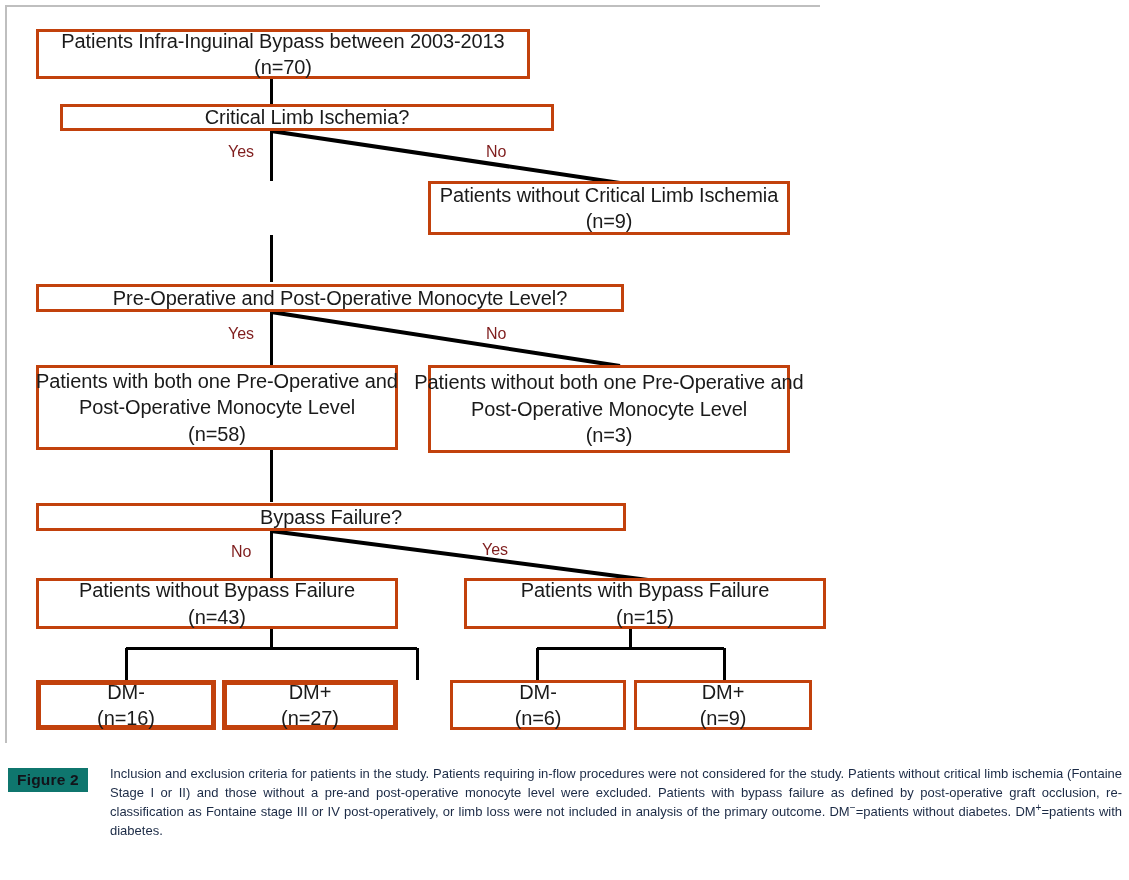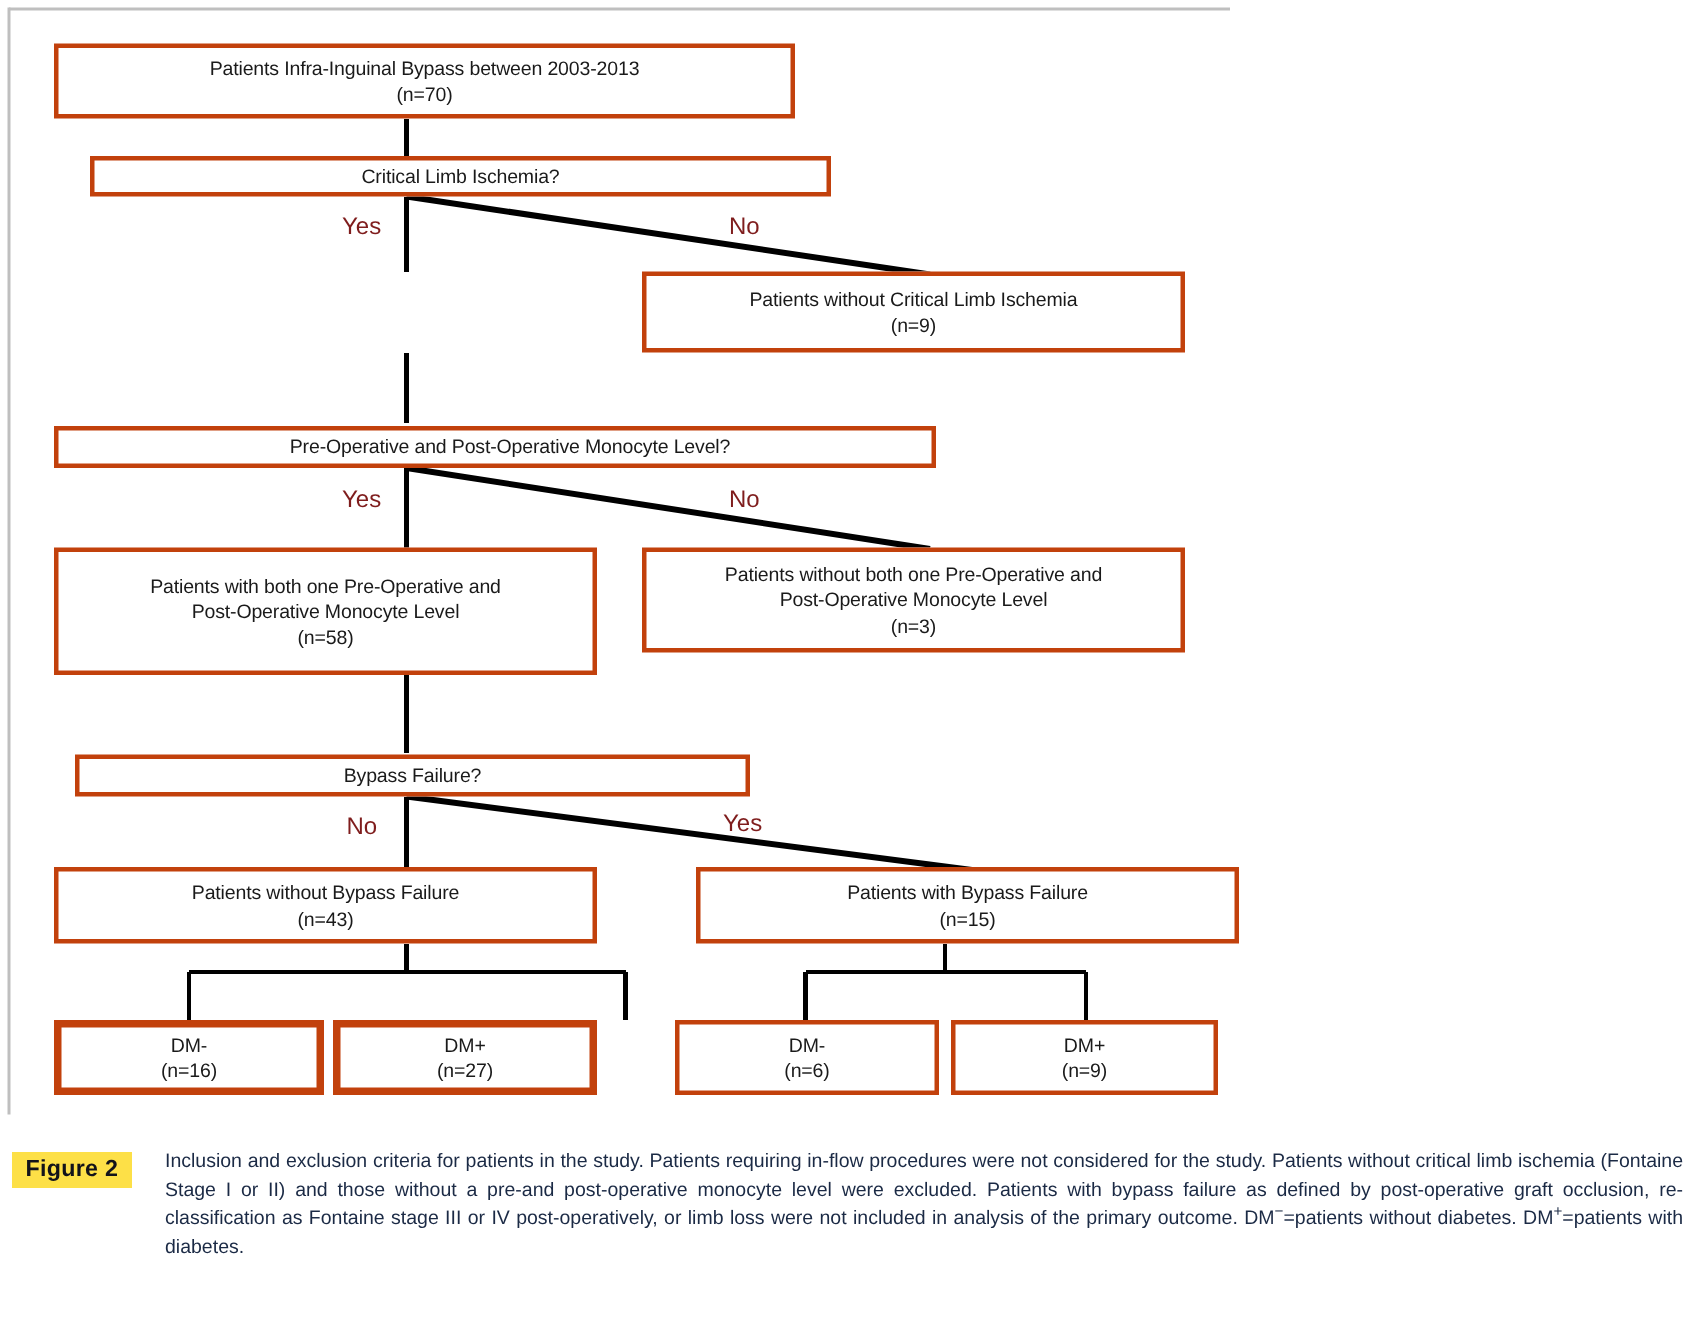--- a/index.html
+++ b/index.html
@@ -55,21 +55,21 @@
   .node {
     position: absolute;
     box-sizing: border-box;
     background: #ffffff;
     border: 7px solid #c2410c;
     display: flex;
     flex-direction: column;
     align-items: center;
     justify-content: center;
     color: #1a1a1a;
-    font-size: 13px;
+    font-size: 20px;
     line-height: 1.32;
     text-align: center;
     letter-spacing: -0.1px;
     z-index: 3;
   }
   .node.heavy { border-width: 5px; }
   .node.thin  { border-width: 3px; }
   .node .ln { display: block; white-space: nowrap; }
 
   .branch-label {
@@ -85,21 +85,21 @@
     position: absolute;
     left: 0;
     top: 762px;
     width: 1129px;
     height: 118px;
   }
   #fig-badge {
     position: absolute;
     left: 8px;
     top: 6px;
-    background: #fde047;
+    background: #0f766e;
     color: #12131a;
     font-weight: bold;
     font-size: 15.5px;
     padding: 3px 9px 4px 9px;
     letter-spacing: 0.2px;
     line-height: 1.1;
   }
   #caption-text {
     position: absolute;
     left: 110px;
@@ -186,27 +186,27 @@
 
     <div class="branch-label" style="left:228px; top:325px;"><span>Yes</span></div>
     <div class="branch-label" style="left:486px; top:325px;"><span>No</span></div>
 
     <div class="node thin" style="left:36px; top:365px; width:362px; height:85px;">
       <span class="ln">Patients with both one Pre-Operative and</span>
       <span class="ln">Post-Operative Monocyte Level</span>
       <span class="ln">(n=58)</span>
     </div>
 
-    <div class="node thin" style="left:428px; top:365px; width:362px; height:70px;">
+    <div class="node thin" style="left:428px; top:365px; width:362px; height:88px;">
       <span class="ln">Patients without both one Pre-Operative and</span>
       <span class="ln">Post-Operative Monocyte Level</span>
       <span class="ln">(n=3)</span>
     </div>
 
-    <div class="node thin" style="left:50px; top:503px; width:450px; height:28px;">
+    <div class="node thin" style="left:36px; top:503px; width:590px; height:28px;">
       <span class="ln">Bypass Failure?</span>
     </div>
 
     <div class="branch-label" style="left:231px; top:543px;"><span>No</span></div>
     <div class="branch-label" style="left:482px; top:541px;"><span>Yes</span></div>
 
     <div class="node thin" style="left:36px; top:578px; width:362px; height:51px;">
       <span class="ln">Patients without Bypass Failure</span>
       <span class="ln">(n=43)</span>
     </div>

